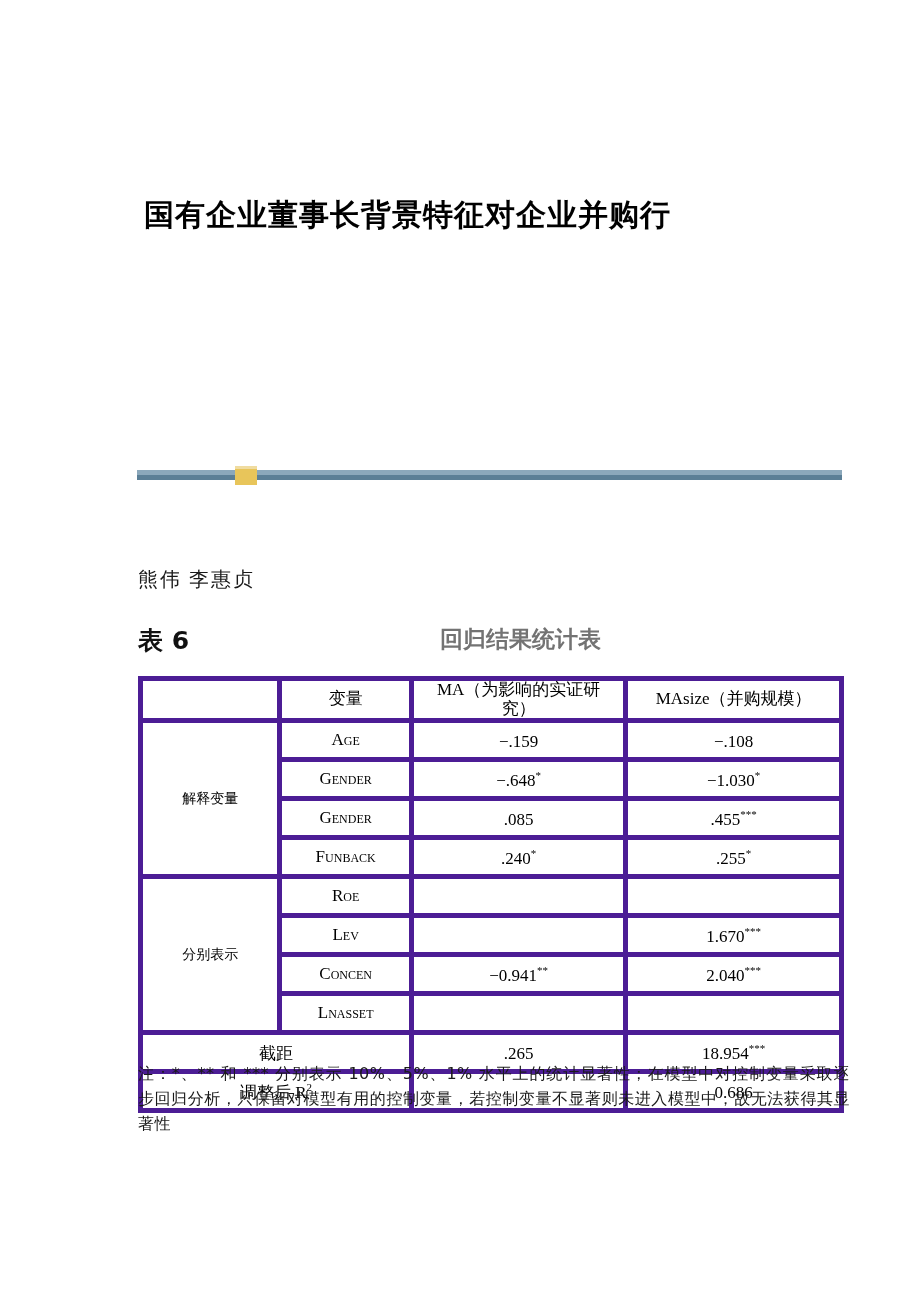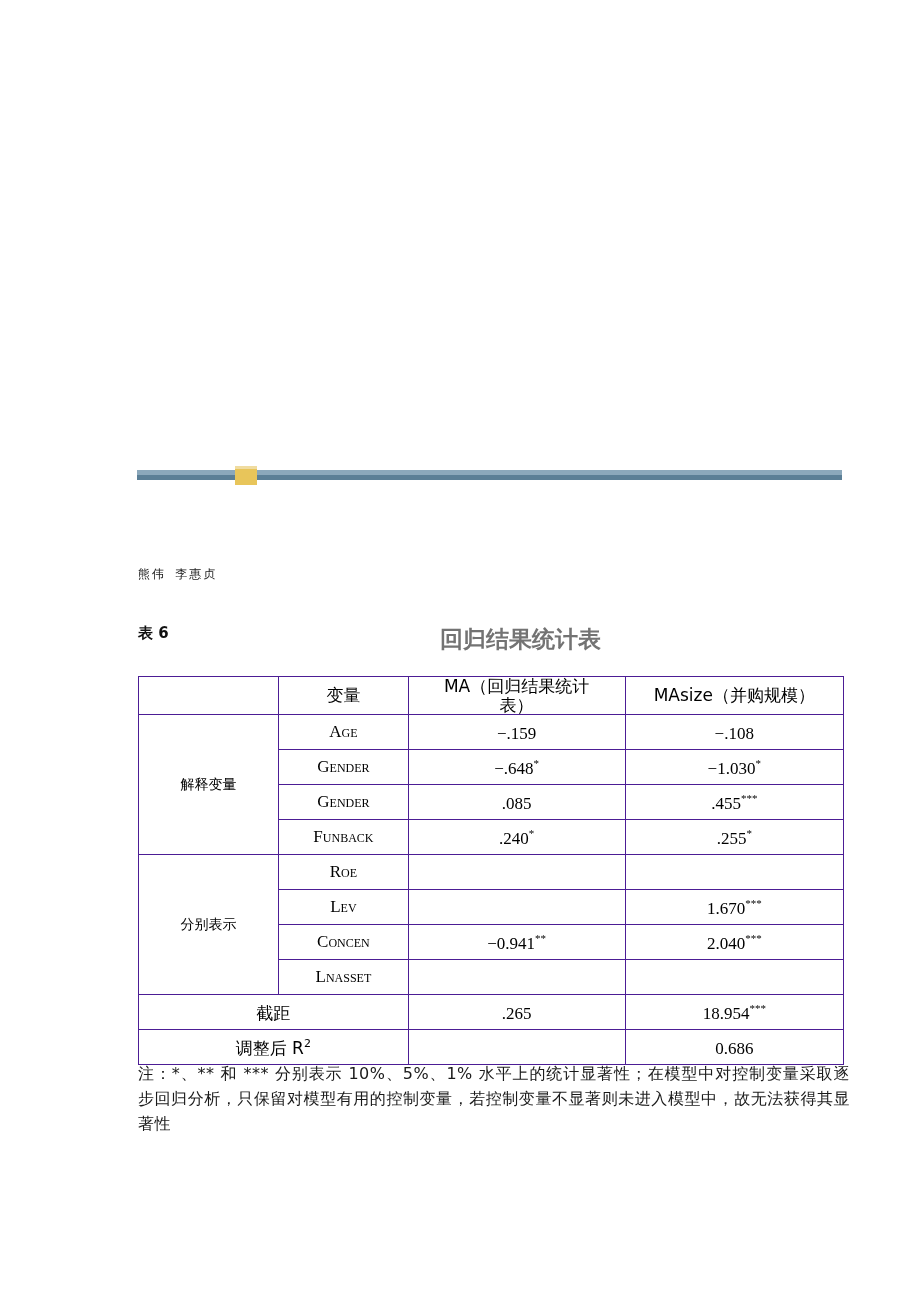--- a/index.html
+++ b/index.html
@@ -73,40 +73,40 @@
     height: 16px;
     background: #e8c55a;
     border-top: 3px solid #f0dca0;
   }
 
   
   .authors {
     position: absolute;
     left: 138px;
     top: 566px;
-    font-family: Liberation Mono, monospace;
-    font-size: 12px;
+    font-family: Liberation Serif, serif;
+    font-size: 20px;
     letter-spacing: 2px;
     color: #1a1a1a;
   }
 
   
   .table-caption {
     position: absolute;
     left: 138px;
     top: 624px;
     width: 705px;
     height: 34px;
   }
   .caption-no {
     position: absolute;
     left: 0;
     top: 0;
     font-family: "DejaVu Sans", sans-serif;
-    font-size: 15px;
+    font-size: 25px;
     font-weight: bold;
     color: #111;
   }
   .caption-title {
     position: absolute;
     left: 0;
     top: 0;
     width: 705px;
     text-align: center;
     font-family: "DejaVu Sans", sans-serif;
@@ -125,26 +125,27 @@
     width: 706px;
   }
   table.stat {
     border-collapse: collapse;
     width: 706px;
     font-family: "Liberation Serif", serif;
     font-size: 17px;
     color: #000;
   }
   table.stat td {
-    border: 1px solid #4c1d95;
+    border: 5px solid #4c1d95;
     text-align: center;
     vertical-align: middle;
     height: 34px;
     padding: 0 20px;
     line-height: 1.1;
+    font-family: Liberation Serif, serif;
   }
   td.col-group { width: 140px; font-size: 14px; font-family: "DejaVu Sans", sans-serif; }
   td.col-var   { width: 102px; }
   td.col-v1    { width: 232px; }
   td.col-v2    { width: 232px; }
 
   td.hdr {
     font-size: 17px;
     font-family: "DejaVu Sans", sans-serif;
   }
@@ -165,20 +166,21 @@
     color: #1a1a1a;
     text-align: justify;
   }
 </style>
 </head>
 <body>
 
 <div class="page">
 
   <div class="title-block">
+    <div class="title-line l1">国有企业董事长背景特征对企业并购行</div>
   </div>
 
   <div class="rule-wrap">
     <div class="rule-bar"></div>
     <div class="rule-bar-light"></div>
     <div class="rule-diamond"></div>
   </div>
 
   <div class="authors">熊伟 李惠贞</div>
 
@@ -186,21 +188,21 @@
     <div class="caption-no">表 6</div>
     <div class="caption-title">回归结果统计表</div>
   </div>
 
   <div class="tbl-wrap">
     <table class="stat">
       <tbody>
         <tr>
           <td class="col-group blank-tl"></td>
           <td class="col-var hdr">变量</td>
-          <td class="col-v1 hdr">MA（回归结果统计表）</td>
+          <td class="col-v1 hdr">MA（为影响的实证研究）</td>
           <td class="col-v2 hdr">MAsize（并购规模）</td>
         </tr>
 
         <tr>
           <td class="col-group" rowspan="4">解释变量</td>
           <td class="col-var vname">Age</td>
           <td class="col-v1"><span>−.159</span><sup></sup></td>
           <td class="col-v2"><span>−.108</span><sup></sup></td>
         </tr>
         <tr>

